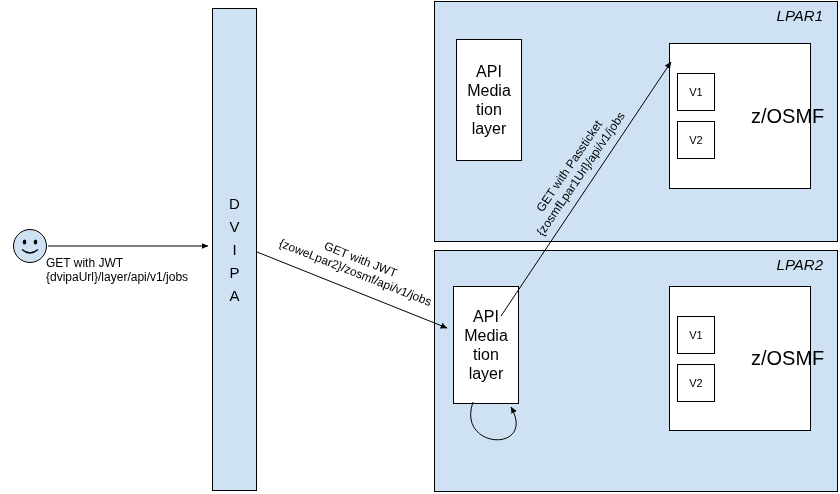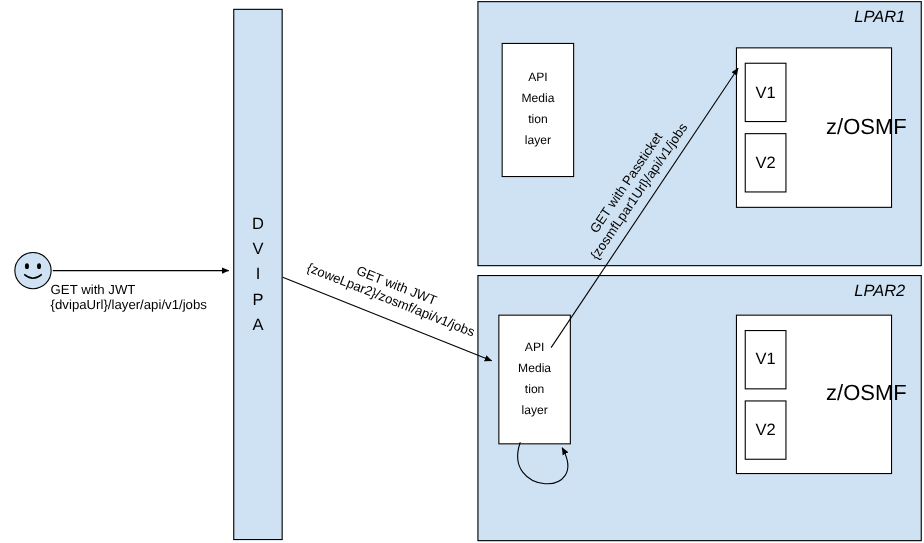--- a/index.html
+++ b/index.html
@@ -83,21 +83,21 @@
   .apiml {
     position: absolute;
     background: var(--inner-fill, #ffffff);
     border: 1px solid var(--border-color, #000000);
     box-sizing: border-box;
     display: flex;
     flex-direction: column;
     align-items: center;
     justify-content: center;
     text-align: center;
-    font-size: 11px;
+    font-size: 16px;
     z-index: 2;
   }
   .apiml div { line-height: 19px; }
   .apiml1 { left: 21px; top: 37px; width: 66px; height: 122px; }
   .apiml2 { left: 18px; top: 35px; width: 66px; height: 118px; }
   .zosmf {
     position: absolute;
     left: 234px;
     width: 142px;
     background: var(--inner-fill, #ffffff);
@@ -109,28 +109,28 @@
     z-index: 2;
   }
   .zosmf1 { top: 41px; height: 146px; }
   .zosmf2 { top: 35px; height: 145px; }
   .vcol {
     display: flex;
     flex-direction: column;
     gap: 10px;
   }
   .vbox {
-    width: 38px; height: 54px;
+    width: 38px; height: 38px;
     background: var(--inner-fill, #ffffff);
     border: 1px solid var(--border-color, #000000);
     box-sizing: border-box;
     display: flex;
     align-items: center;
     justify-content: center;
-    font-size: 15px;
+    font-size: 11px;
   }
   .zosmf-label {
     margin-left: 36px;
     font-size: 20px;
   }
 </style>
 </head>
 <body>
 
 <div class="canvas">

